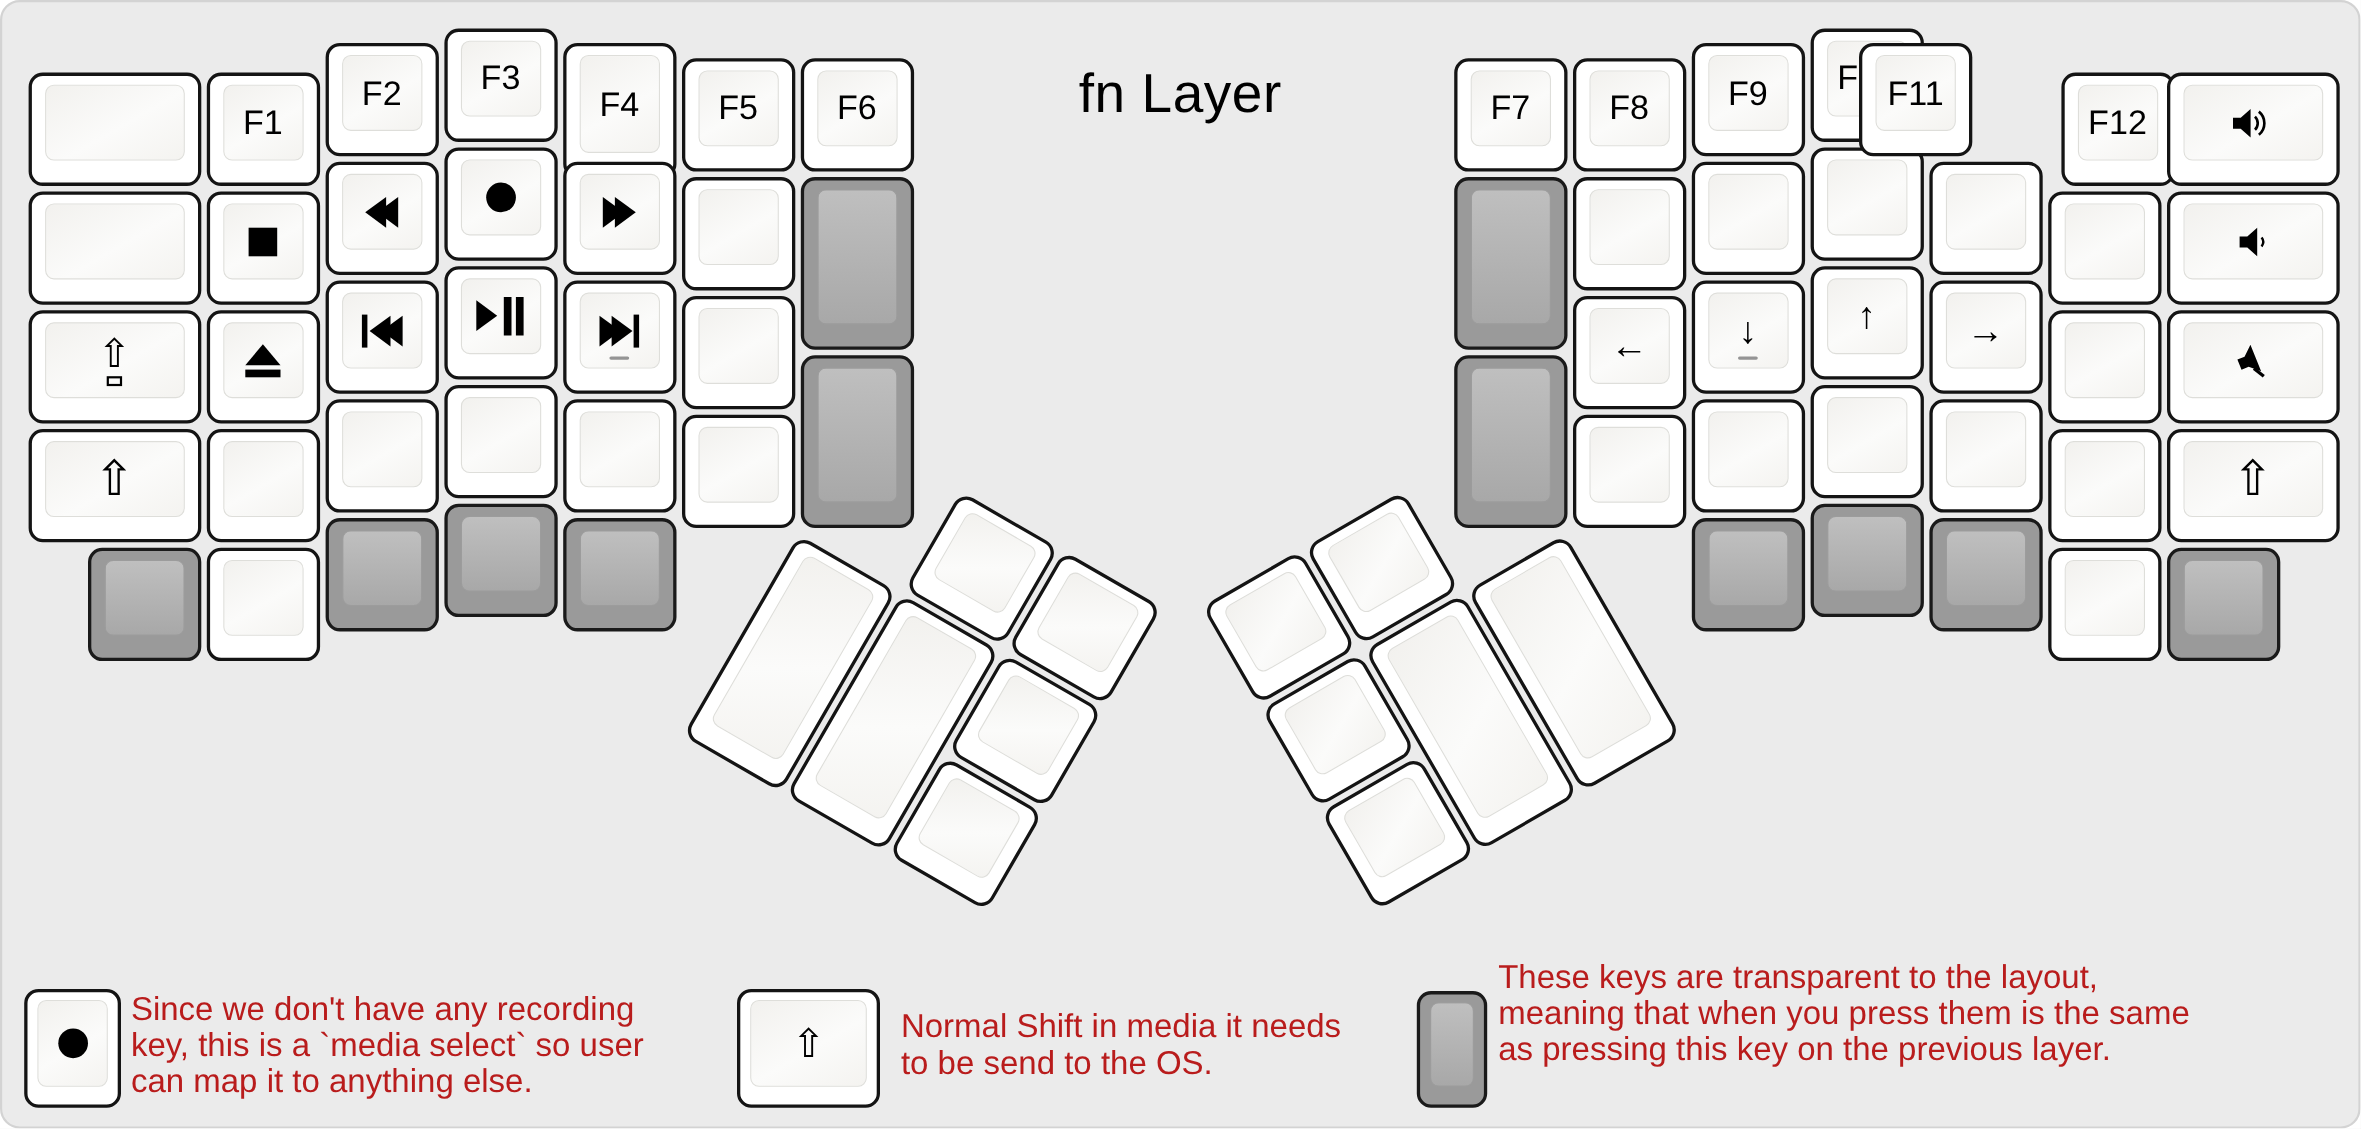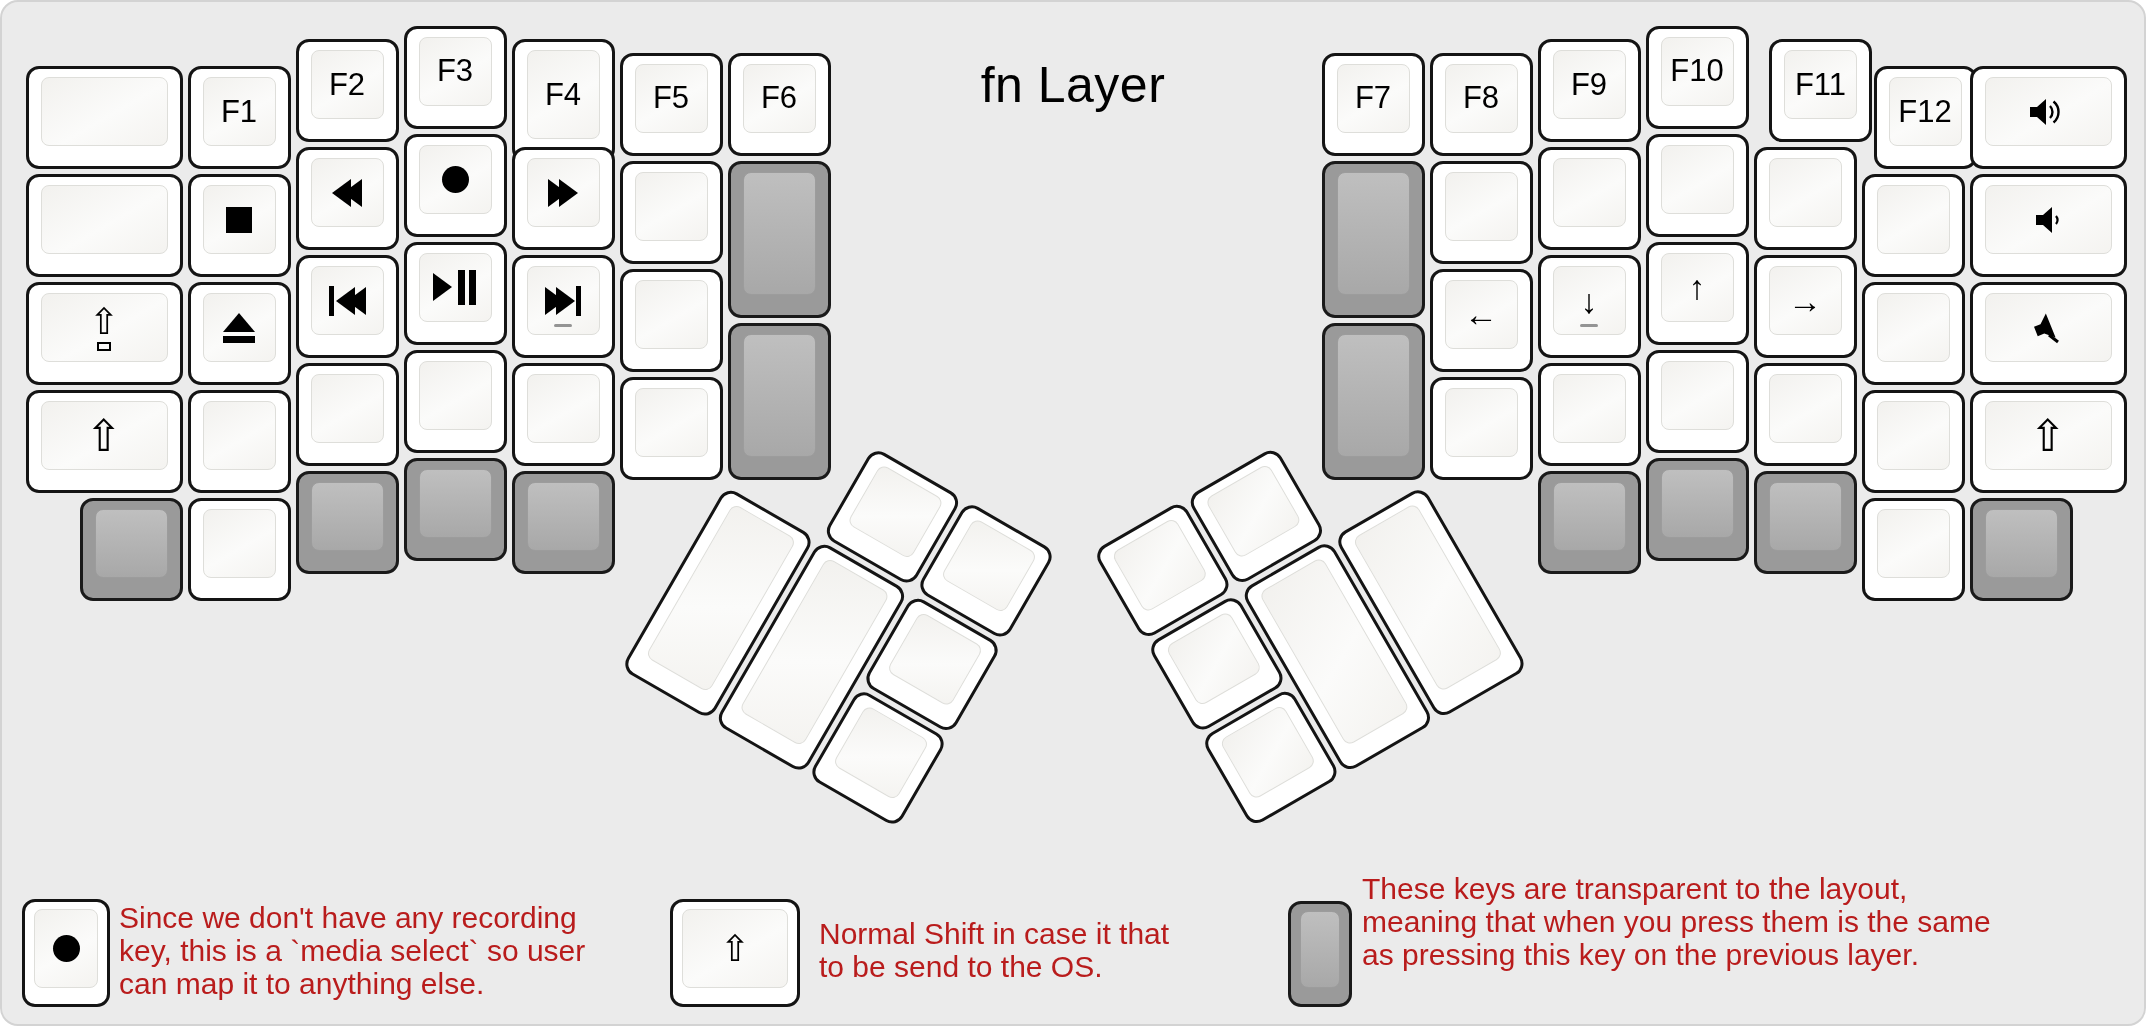--- a/index.html
+++ b/index.html
@@ -272,21 +272,21 @@
         <div class="cap"></div>
       </div>
       <div class="key white" style="left: 1643.5px; top: 239.5px; width: 103px; height: 103px;">
         <div class="cap">
           <span class="glyph arrow-g">↑</span>
         </div>
       </div>
       <div class="key white" style="left: 1643.5px; top: 347.5px; width: 103px; height: 103px;">
         <div class="cap"></div>
       </div>
-      <div class="key white" style="left: 1767px; top: 37px; width: 103px; height: 103px; text-align: center;">
+      <div class="key white" style="left: 1688px; top: 37px; width: 103px; height: 103px; text-align: center;">
         <div class="cap">
           <span class="klabel">F11</span>
         </div>
       </div>
       <div class="key white" style="left: 1751.5px; top: 145px; width: 103px; height: 103px;">
         <div class="cap"></div>
       </div>
       <div class="key white" style="left: 1751.5px; top: 253px; width: 103px; height: 103px;">
         <div class="cap">
           <span class="glyph arrow-g">→</span>
@@ -407,21 +407,21 @@
     </div>
     <div class="legend-text" style="left:117px;top:899px;">Since we don't have any recording
 key, this is a `media select` so user
 can map it to anything else.</div>
 
     <div class="key white sample" style="left:668px;top:897px;width:130px;height:108px;">
       <div class="cap">
           <span class="glyph shift-g sm">⇧</span>
         </div>
     </div>
-    <div class="legend-text" style="left:817px;top:915px;">Normal Shift in case it that
+    <div class="legend-text" style="left:817px;top:915px;">Normal Shift in media it needs
 to be send to the OS.</div>
 
     <div class="key gray sample" style="left:1286px;top:899px;width:64px;height:106px;">
       <div class="cap"></div>
     </div>
     <div class="legend-text" style="left:1360px;top:870px;">These keys are transparent to the layout,
 meaning that when you press them is the same
 as pressing this key on the previous layer.</div>
   </div>
 </div>

